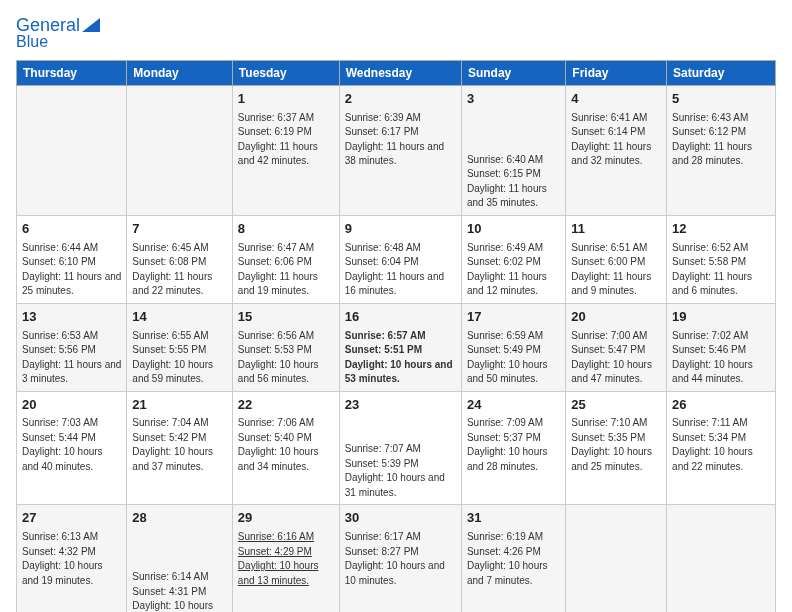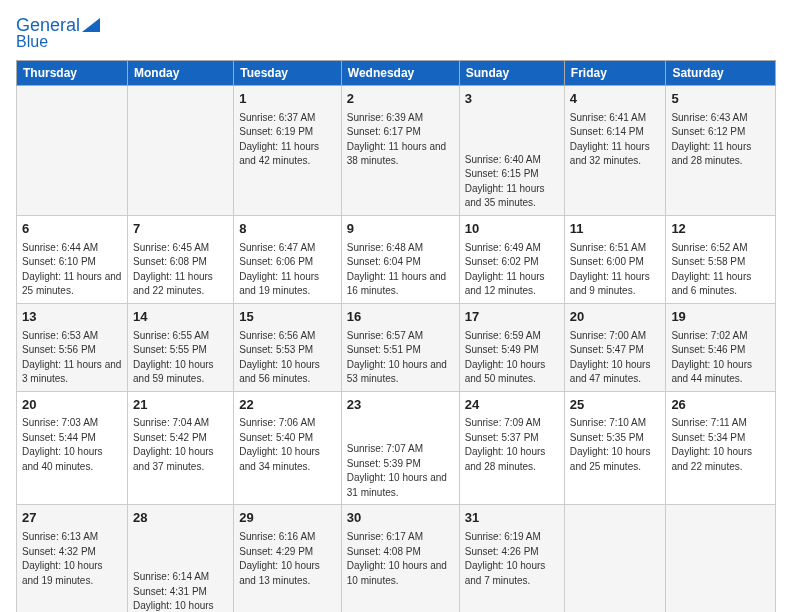--- a/index.html
+++ b/index.html
@@ -201,21 +201,21 @@
 Daylight: 10 hours and 59 minutes.</div>
         </td>
         <td>
           <span class="day-num">15</span>
           <div class="cell-content" style="white-space: pre-line;">Sunrise: 6:56 AM
 Sunset: 5:53 PM
 Daylight: 10 hours and 56 minutes.</div>
         </td>
         <td>
           <span class="day-num">16</span>
-          <div class="cell-content" style="white-space: pre-line;">Sunrise: 6:57 AM
+          <div class="cell-content" style="white-space: pre-line; font-weight: bold;">Sunrise: 6:57 AM
 Sunset: 5:51 PM
 Daylight: 10 hours and 53 minutes.</div>
         </td>
         <td>
           <span class="day-num">17</span>
           <div class="cell-content" style="white-space: pre-line;">Sunrise: 6:59 AM
 Sunset: 5:49 PM
 Daylight: 10 hours and 50 minutes.</div>
         </td>
         <td>
@@ -283,28 +283,28 @@
 Daylight: 10 hours and 19 minutes.</div>
         </td>
         <td>
           <span class="day-num">28</span>
           <div class="cell-content" style="white-space: pre-line; margin-top: 42px;">Sunrise: 6:14 AM
 Sunset: 4:31 PM
 Daylight: 10 hours and 16 minutes.</div>
         </td>
         <td>
           <span class="day-num">29</span>
-          <div class="cell-content" style="white-space: pre-line;">Sunrise: 6:16 AM
+          <div class="cell-content" style="white-space: pre-line; text-decoration: underline;">Sunrise: 6:16 AM
 Sunset: 4:29 PM
 Daylight: 10 hours and 13 minutes.</div>
         </td>
         <td>
           <span class="day-num">30</span>
           <div class="cell-content" style="white-space: pre-line;">Sunrise: 6:17 AM
-Sunset: 4:08 PM
+Sunset: 8:27 PM
 Daylight: 10 hours and 10 minutes.</div>
         </td>
         <td>
           <span class="day-num">31</span>
           <div class="cell-content" style="white-space: pre-line;">Sunrise: 6:19 AM
 Sunset: 4:26 PM
 Daylight: 10 hours and 7 minutes.</div>
         </td>
         <td></td>
         <td></td>

